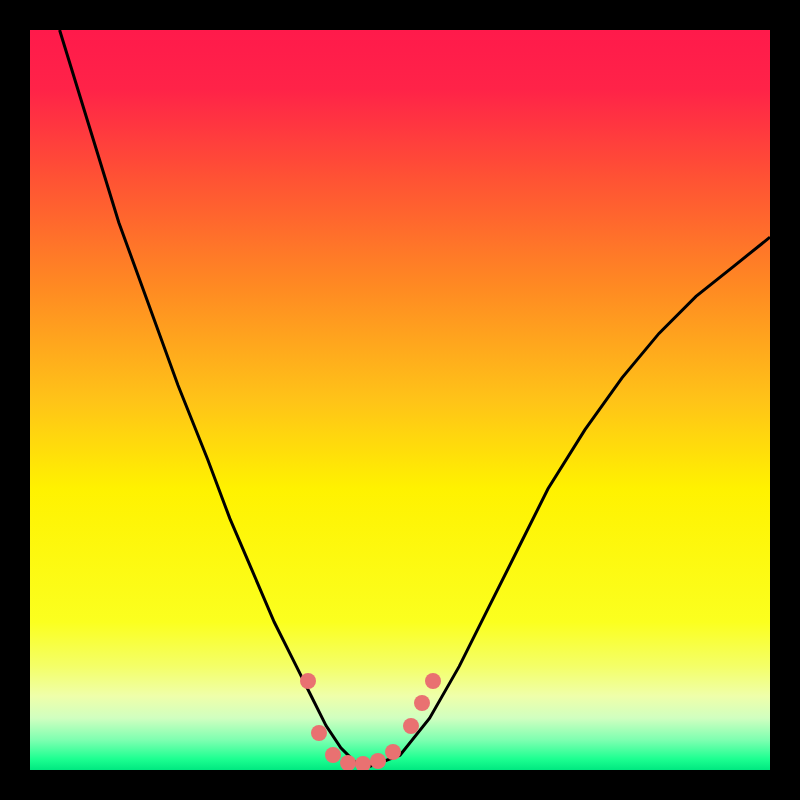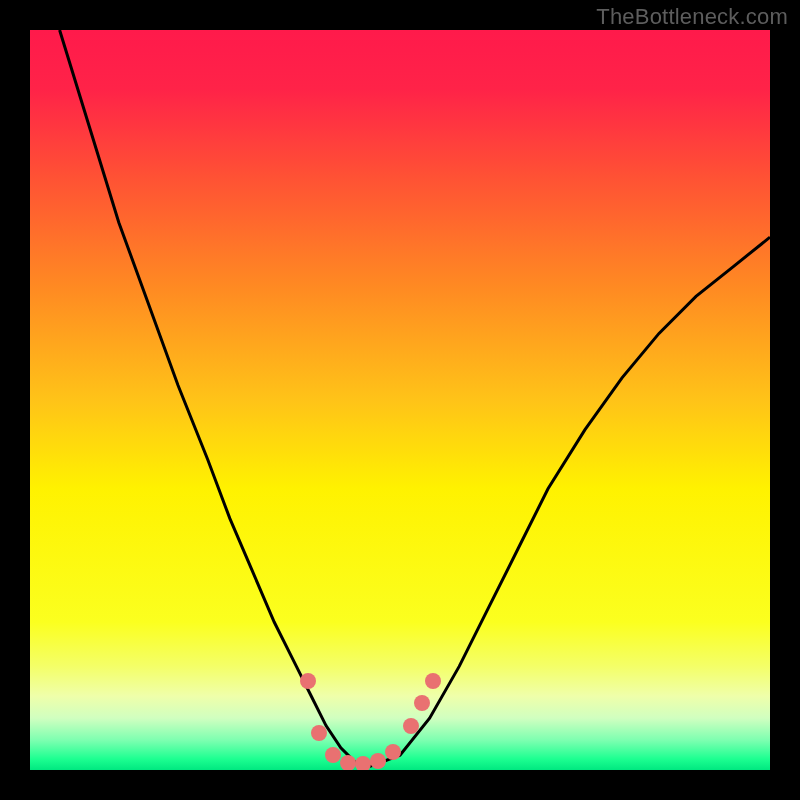--- a/index.html
+++ b/index.html
@@ -54,21 +54,20 @@
     margin-top: -8px;
     border-radius: 50%;
     background: #e97171;
     z-index: 30;
   }
 </style>
 </head>
 <body>
 
 <div class="frame">
-  <div class="watermark">TheBottleneck.com</div>
   <div class="plot">
     <svg class="gradient" viewBox="0 0 740 740" preserveAspectRatio="none">
       <defs>
         <linearGradient id="bg" x1="0" y1="0" x2="0" y2="1">
             <stop offset="0%" stop-color="#ff1a4b"></stop>
             <stop offset="8%" stop-color="#ff2348"></stop>
             <stop offset="20%" stop-color="#ff5234"></stop>
             <stop offset="35%" stop-color="#ff8b22"></stop>
             <stop offset="50%" stop-color="#ffc318"></stop>
             <stop offset="62%" stop-color="#fff200"></stop>

